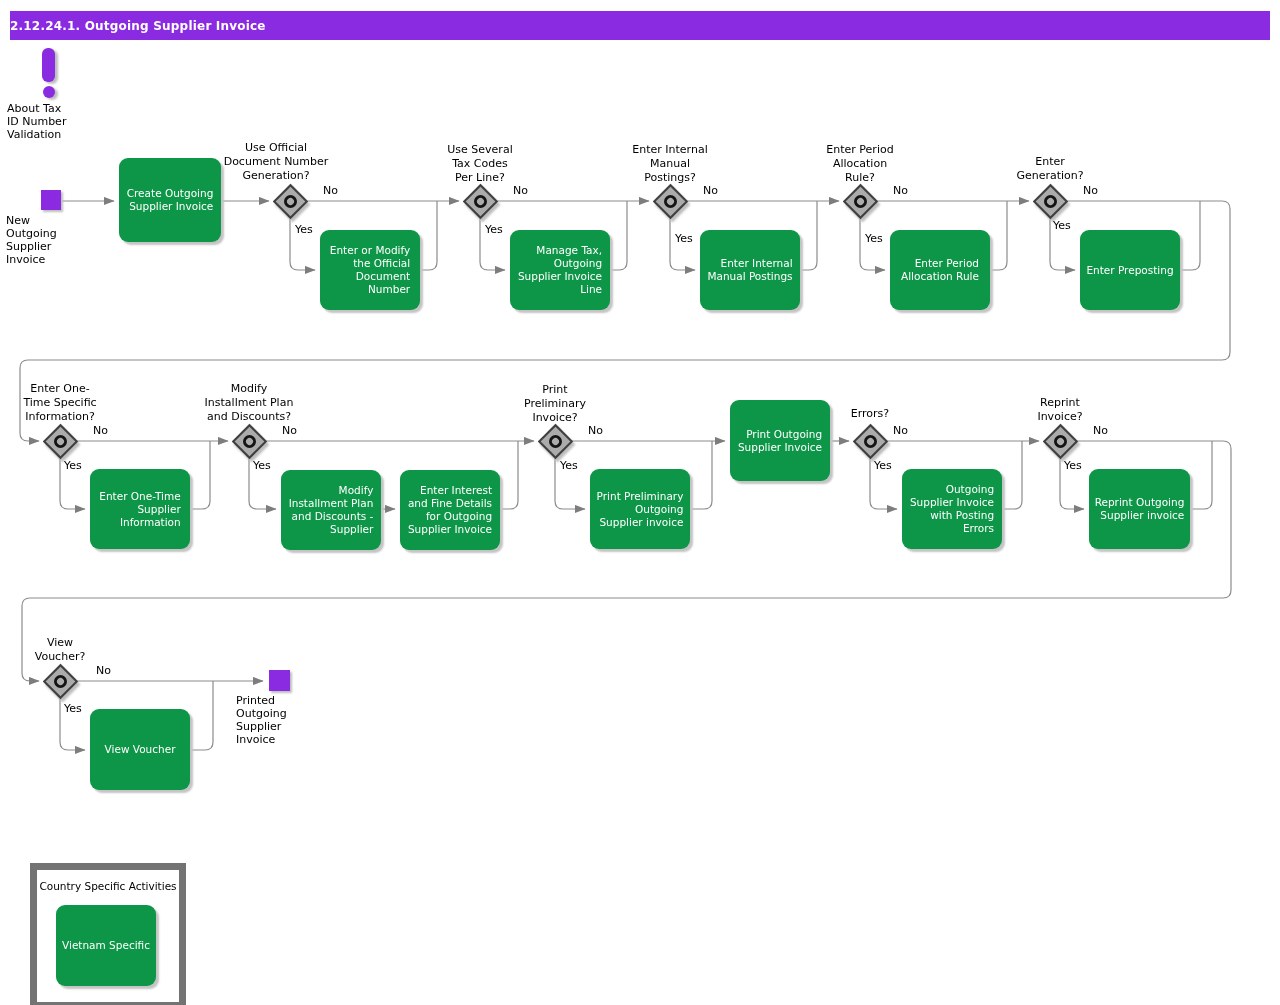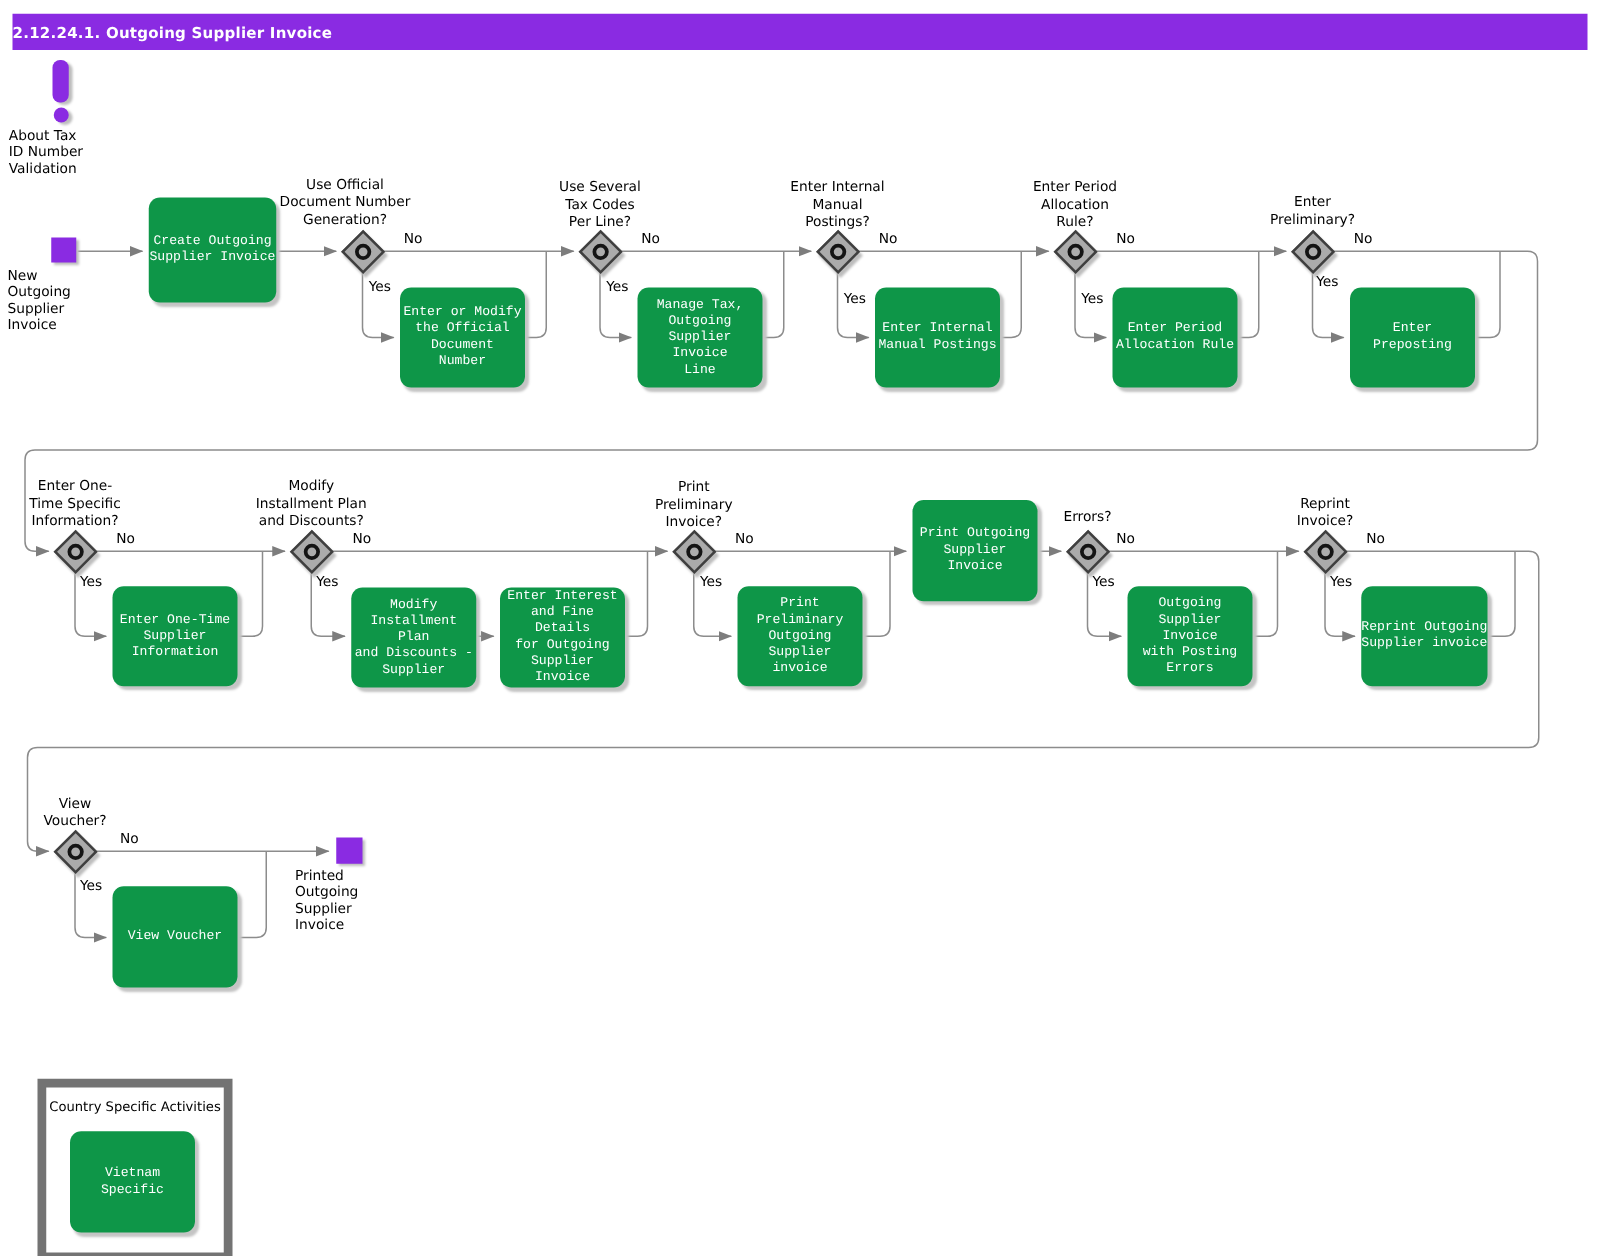--- a/index.html
+++ b/index.html
@@ -4,21 +4,21 @@
 <style>
   html,body{margin:0;padding:0;background:#fff;}
   .canvas{position:relative;width:1280px;height:1005px;background:#fff;overflow:hidden;
           font-family:"DejaVu Sans","Liberation Sans",sans-serif;}
   .titlebar{position:absolute;left:10px;top:11px;width:1260px;height:29px;background:#8A2BE2;
             display:flex;align-items:center;justify-content:flex-start;}
   .titlebar span{color:#fff;font-size:12px;font-weight:bold;letter-spacing:.2px;}
   svg.connectors{position:absolute;left:0;top:0;pointer-events:none;}
   .act{position:absolute;background:#0E9648;border-radius:9px;display:flex;align-items:center;
        justify-content:center;box-shadow:3px 3px 2px #c4c4c4;}
-  .act .t{color:#fff;font-size:10.5px;line-height:13px;text-align:center;white-space:pre-line;font-family:Liberation Mono, monospace;}
+  .act .t{color:#fff;font-size:10.5px;line-height:13px;text-align:right;white-space:pre-line;}
   .gw{position:absolute;width:32px;height:32px;display:flex;align-items:center;justify-content:center;
       filter:drop-shadow(2px 3px 1px #bdbdbd);}
   .dmd{width:21px;height:21px;background:#ABABAB;border:2px solid #3F3F3F;transform:rotate(45deg);
        display:flex;align-items:center;justify-content:center;}
   .ring{width:7px;height:7px;border:3px solid #141414;border-radius:50%;background:transparent;display:block;}
   .dlbl{position:absolute;font-size:11px;line-height:14px;color:#000;text-align:center;white-space:pre-line;}
   .bl{position:absolute;font-size:11px;color:#000;}
   .ev{position:absolute;background:#8A2BE2;box-shadow:2px 2px 2px #bdbdbd;}
   .evlbl{position:absolute;font-size:11px;line-height:13px;color:#000;text-align:left;white-space:pre-line;}
   .note{position:absolute;left:42px;top:48px;width:16px;filter:drop-shadow(3px 2px 1px #bdbdbd);cursor:pointer;}
@@ -232,21 +232,21 @@
   <div class="dlbl" style="left:420px;top:143px;width:120px;">Use Several
 Tax Codes
 Per Line?</div>
   <div class="dlbl" style="left:610px;top:143px;width:120px;">Enter Internal
 Manual
 Postings?</div>
   <div class="dlbl" style="left:800px;top:143px;width:120px;">Enter Period
 Allocation
 Rule?</div>
   <div class="dlbl" style="left:990px;top:155px;width:120px;">Enter
-Preliminary?</div>
+Generation?</div>
   <div class="dlbl" style="left:1px;top:382px;width:118px;">Enter One-
 Time Specific
 Information?</div>
   <div class="dlbl" style="left:189px;top:382px;width:120px;">Modify
 Installment Plan
 and Discounts?</div>
   <div class="dlbl" style="left:495px;top:383px;width:120px;">Print
 Preliminary
 Invoice?</div>
   <div class="dlbl" style="left:810px;top:407px;width:120px;">Errors?</div>

